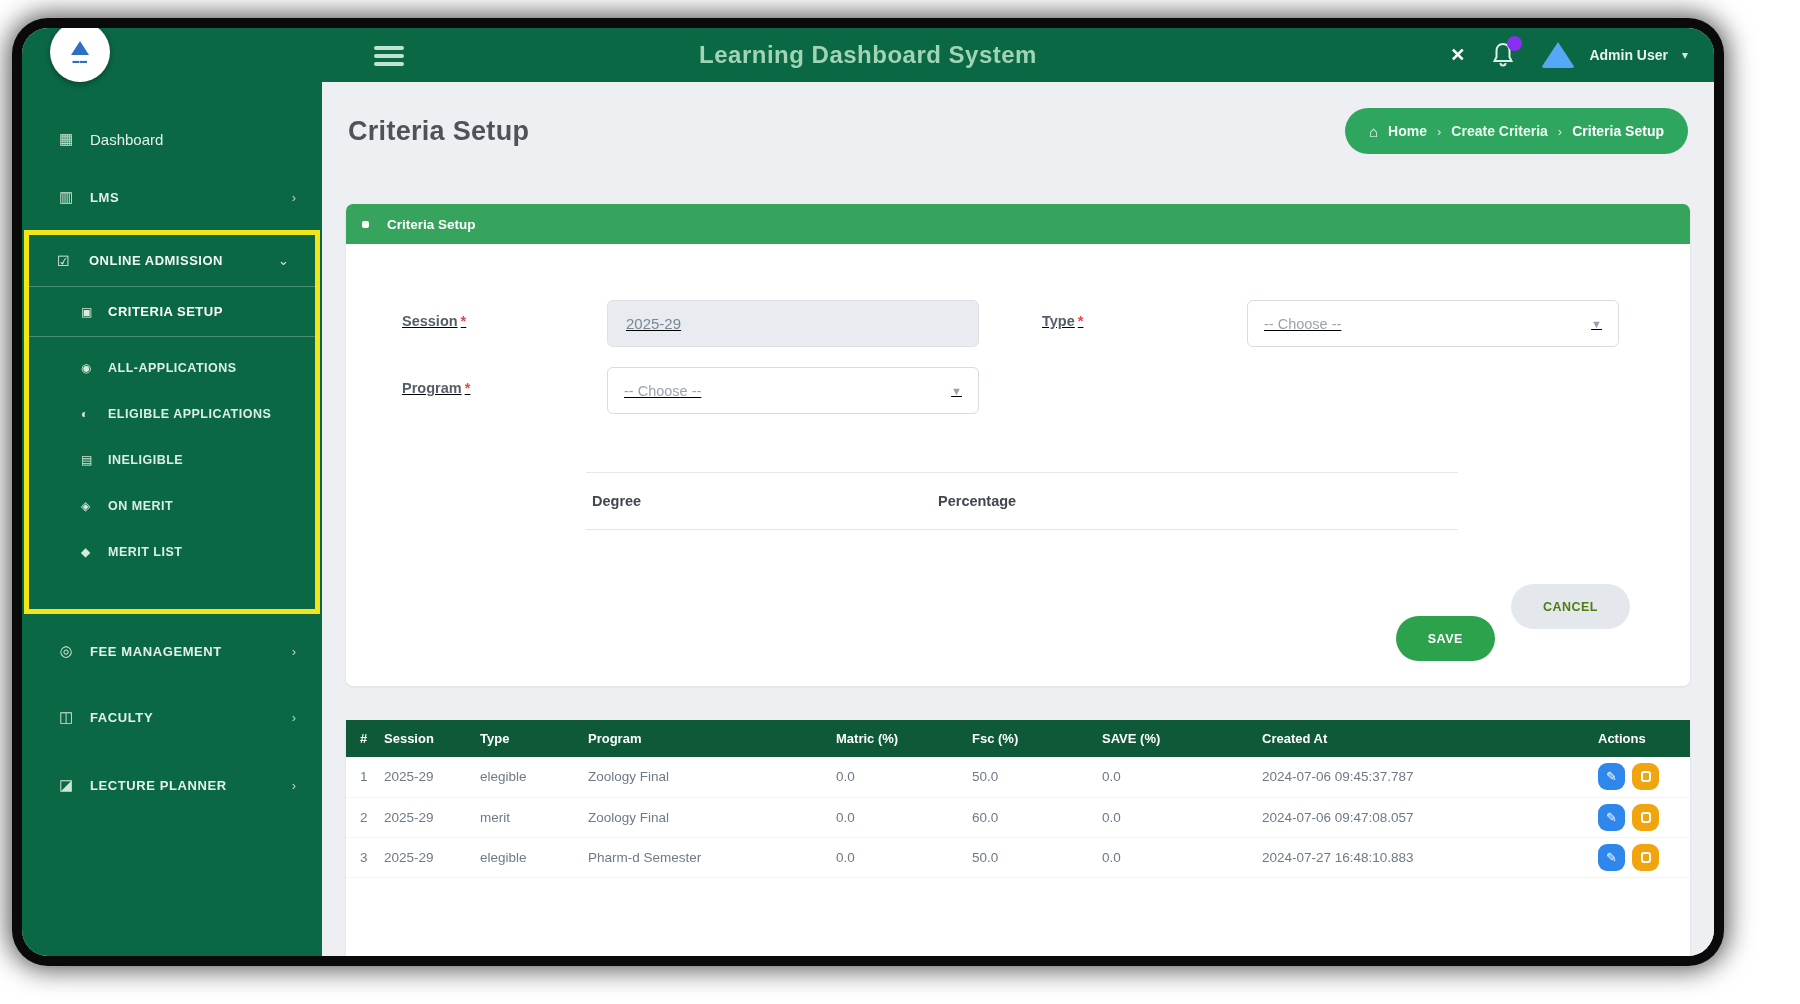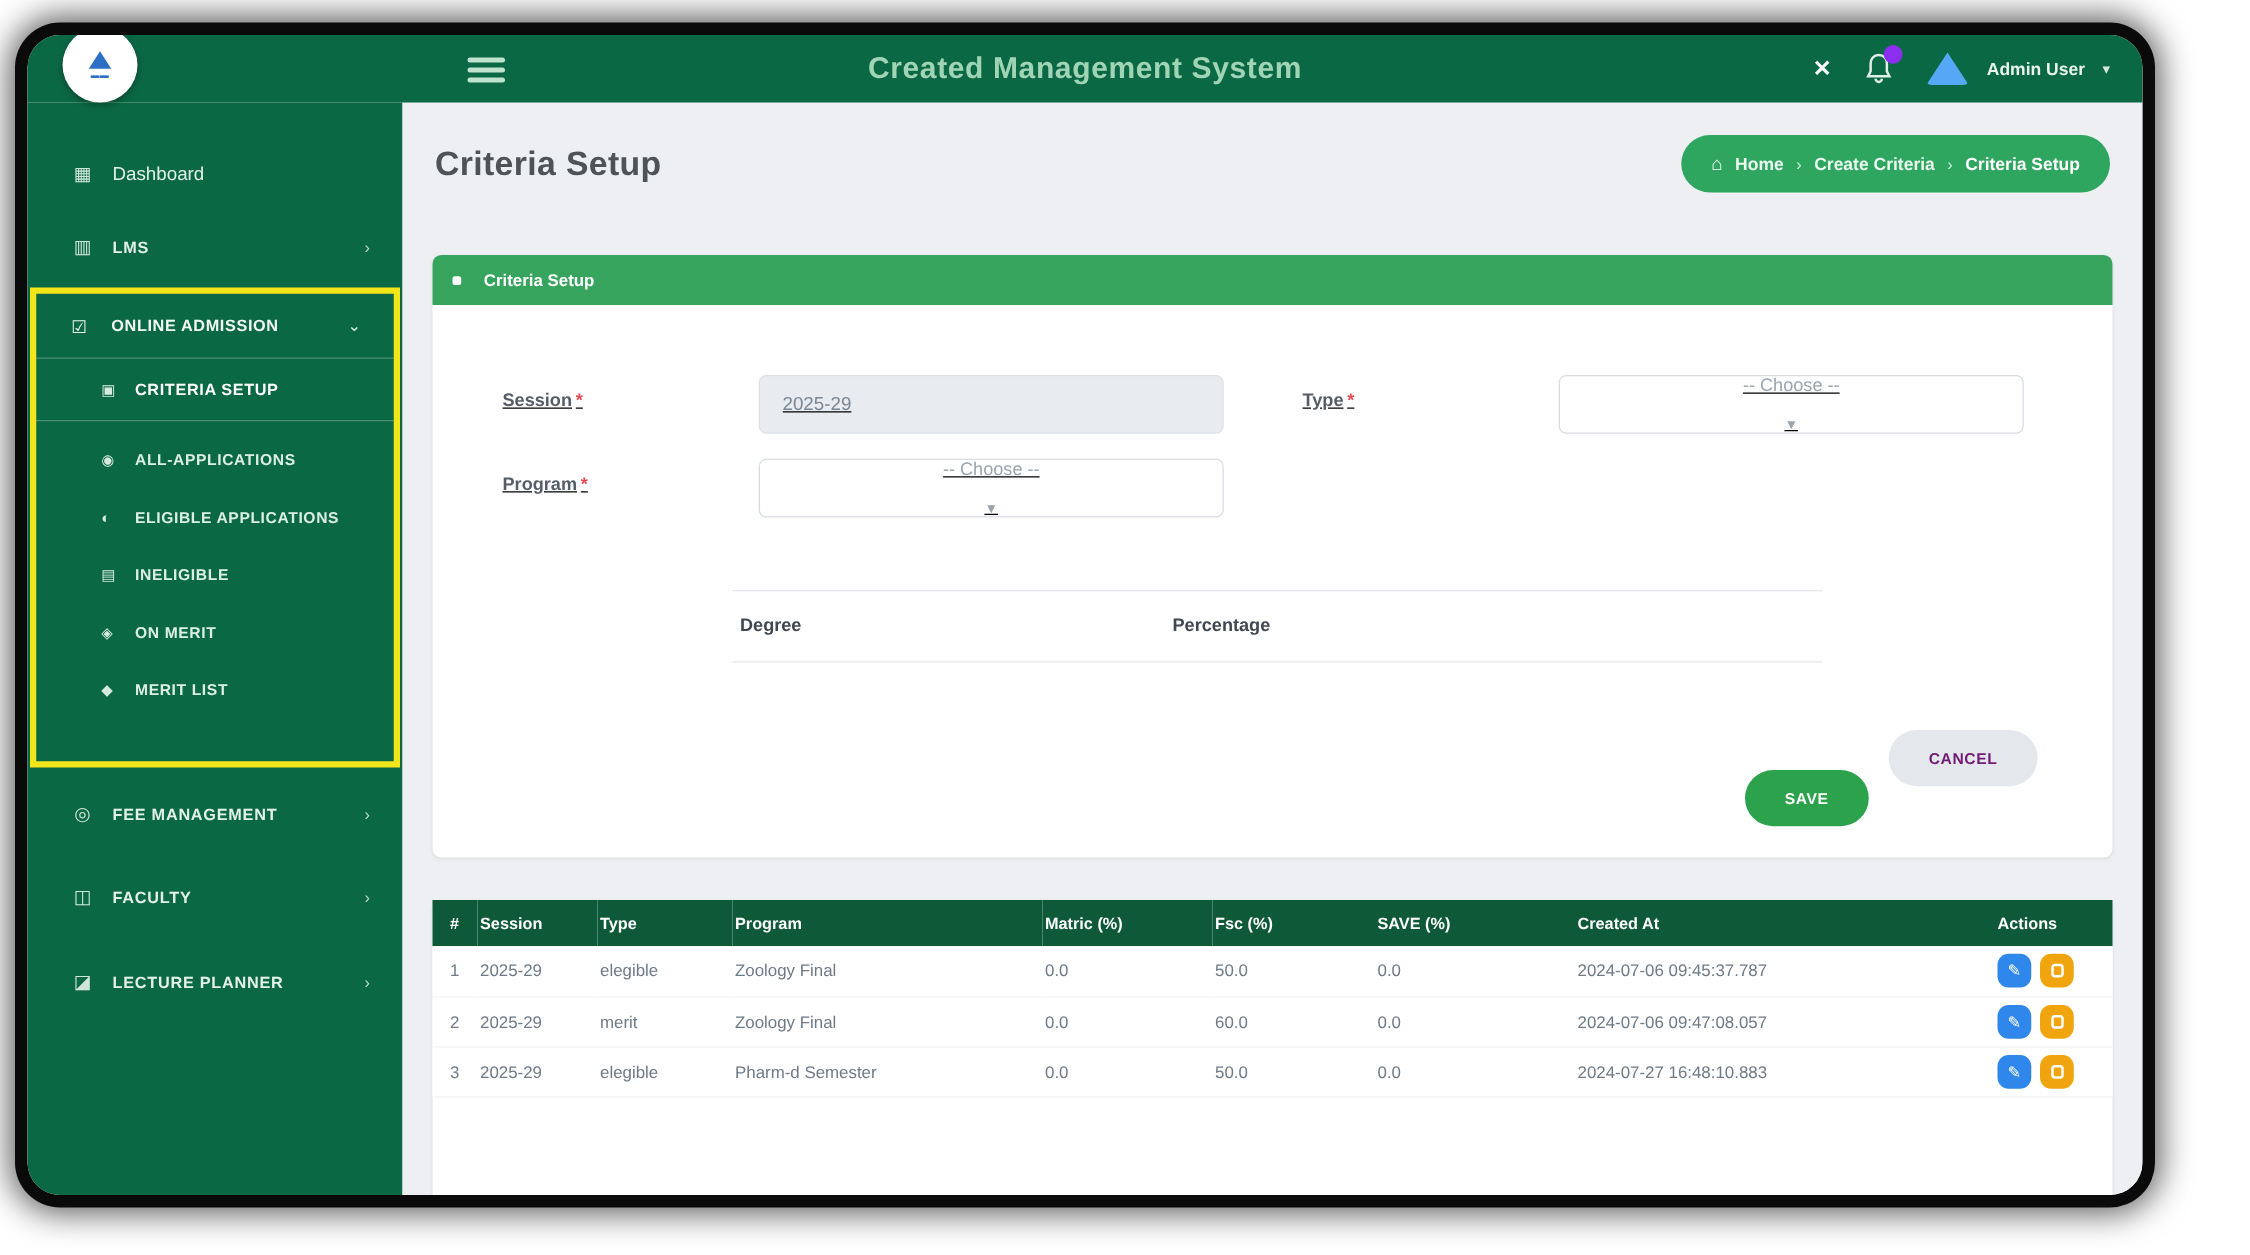--- a/index.html
+++ b/index.html
@@ -90,37 +90,37 @@
   .fgroup { display:flex; width:640px; }
   .fgroup.right { width:auto; margin-left:0; }
   .flabel { width:205px; padding-top:13px; font-size:14.5px; font-weight:bold; color:#555e68; }
   .req { color:#e5484d; margin-left:3px; }
   .input-box {
     width:372px; height:47px; background:#e8ebef; border:1px solid #dde1e6; border-radius:6px;
     color:#7b8794; font-size:15px; padding:0 18px; font-family:"Liberation Sans", sans-serif;
   }
   .select-box {
     width:372px; height:47px; background:#ffffff; border:1px solid #d8dce1; border-radius:6px;
-    display:flex; align-items:center; justify-content:space-between; padding:0 16px; cursor:pointer;flex-direction:column;
+    display:flex; align-items:center; justify-content:space-between; padding:0 16px; cursor:pointer;
   }
   .select-box .ph { color:#9aa3ad; font-size:14.5px; }
   .select-box .dd { color:#9aa3ad; font-size:11px; }
   .row2 { margin-top:20px; }
 
   .degree-head {
     margin:58px 0 0 240px; width:872px; border-top:1px solid #e3e6ea; border-bottom:1px solid #e3e6ea;
     height:58px; display:flex; align-items:center;
   }
   .degree-head .dh1 { width:352px; font-size:14.5px; font-weight:bold; color:#3f4750; padding-left:6px; }
   .degree-head .dh2 { font-size:14.5px; font-weight:bold; color:#3f4750; }
 
   .btn-row { display:flex; justify-content:flex-end; gap:16px; margin:54px 60px 0 0; }
   .btn { border:none; border-radius:23px; height:45px; padding:0 32px; font-size:12.5px; font-weight:bold; letter-spacing:.5px; cursor:pointer; font-family:"Liberation Sans", sans-serif; }
   .btn-save { background:#2ca24c; color:#ffffff;margin-top:32px; }
-  .btn-cancel { background:#e4e7ec; color:#701a75; }
+  .btn-cancel { background:#e4e7ec; color:#4d7c0f; }
 
   
   .card2 { margin-top:34px; min-height:258px; border-radius:7px 7px 0 0; }
   .card2 .card-hd { height:46px; justify-content:space-between; }
   .list-title { font-size:19px; font-weight:bold; letter-spacing:.3px; }
   .add-btn { display:flex; align-items:center; gap:6px; font-size:13px; font-weight:bold; cursor:pointer; }
   .add-btn .plus { font-size:14px; font-weight:bold; }
 
   table.crit { width:100%; border-collapse:collapse; table-layout:fixed; }
   table.crit th {
@@ -147,21 +147,21 @@
     <div class="topbar">
       <div class="logo-wrap">
         <div class="logo-tri"></div>
         <div class="logo-word">▬▬</div>
       </div>
       <div class="hamburger">
         <span></span>
           <span></span>
           <span></span>
       </div>
-      <div class="tb-title">Created Management System</div>
+      <div class="tb-title">Learning Dashboard System</div>
       <div class="tb-right">
         <div class="tb-close">✕</div>
         <div class="bell-wrap">
           <svg width="24" height="26" viewBox="0 0 24 26">
             <path d="M12 2 C8 2 5.5 5 5.5 9 L5.5 15 L3.5 19 L20.5 19 L18.5 15 L18.5 9 C18.5 5 16 2 12 2 Z" fill="none" stroke="#dff0e6" stroke-width="2"></path>
             <path d="M9.5 21 a2.5 2.5 0 0 0 5 0" fill="none" stroke="#dff0e6" stroke-width="2"></path>
           </svg>
           <div class="bell-badge"></div>
         </div>
         <div style="display:flex; align-items:center; gap:14px;">

